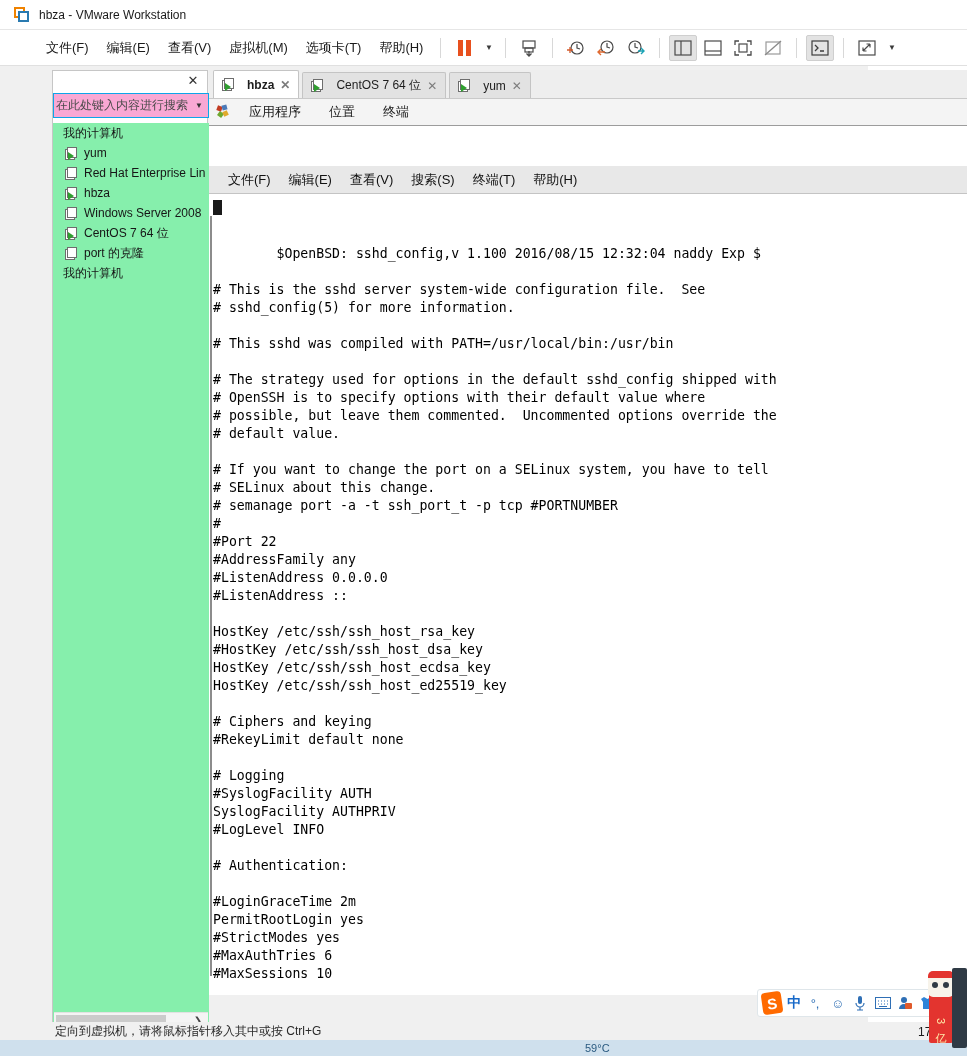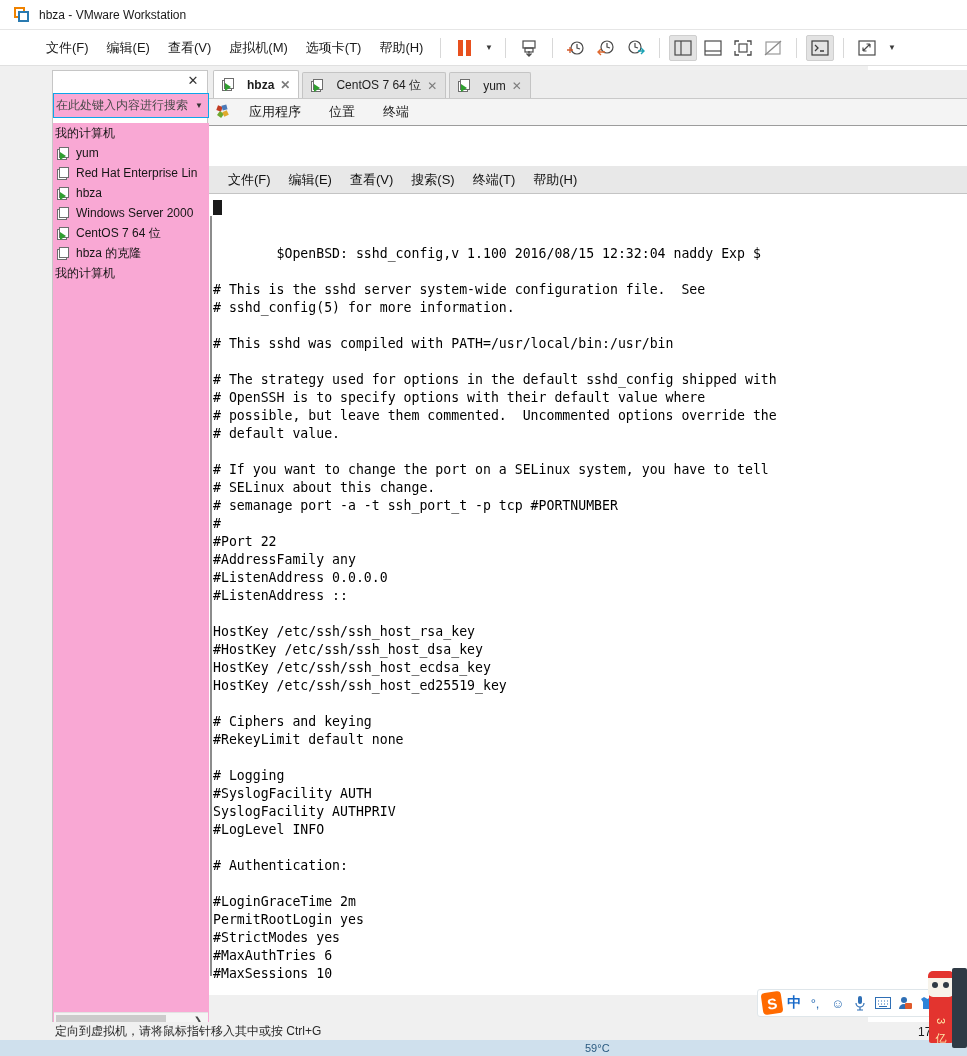--- a/index.html
+++ b/index.html
@@ -107,21 +107,21 @@
     border: 1px solid #0ea5e9; background: #f9a8d4;
     display: flex; align-items: center;
   }
   #search-placeholder {
     flex: 1; font-size: 12px; color: #4a4a4a; padding-left: 2px;
     white-space: nowrap; overflow: hidden;
   }
   #search-caret { width: 18px; text-align: center; font-size: 8px; color: #333; }
   #vm-list {
     position: absolute; left: 0; top: 52px; width: 156px; height: 930px;
-    background: #f9a8d4; overflow: hidden;
+    background: #86efac; overflow: hidden; padding-left: 8px;
   }
   .vm-row {
     display: flex; align-items: center; height: 20px; padding-left: 4px;
     font-size: 12px; color: #161616; white-space: nowrap;
   }
   .vm-row.root { padding-left: 2px; }
   .vm-ico {
     width: 14px; height: 13px; margin-right: 5px; position: relative; flex: none;
   }
   .vm-ico .page {
@@ -452,36 +452,36 @@
               <span class="page"></span>
               <span class="play"></span>
           </span>
           <span>hbza</span>
         </div>
         <div class="vm-row">
           <span class="vm-ico">
             <span class="page2"></span>
               <span class="page"></span>
           </span>
-          <span>Windows Server 2000</span>
+          <span>Windows Server 2008</span>
         </div>
         <div class="vm-row">
           <span class="vm-ico running">
             <span class="page2"></span>
               <span class="page"></span>
               <span class="play"></span>
           </span>
           <span>CentOS 7 64 位</span>
         </div>
         <div class="vm-row">
           <span class="vm-ico">
             <span class="page2"></span>
               <span class="page"></span>
           </span>
-          <span>hbza 的克隆</span>
+          <span>port 的克隆</span>
         </div>
 
         <div class="vm-row root">
           <span>我的计算机</span>
         </div>
       </div>
 
       <div id="sidebar-hscroll">
         <div id="sidebar-hthumb"></div>
         <div id="sidebar-hright">❯</div>

